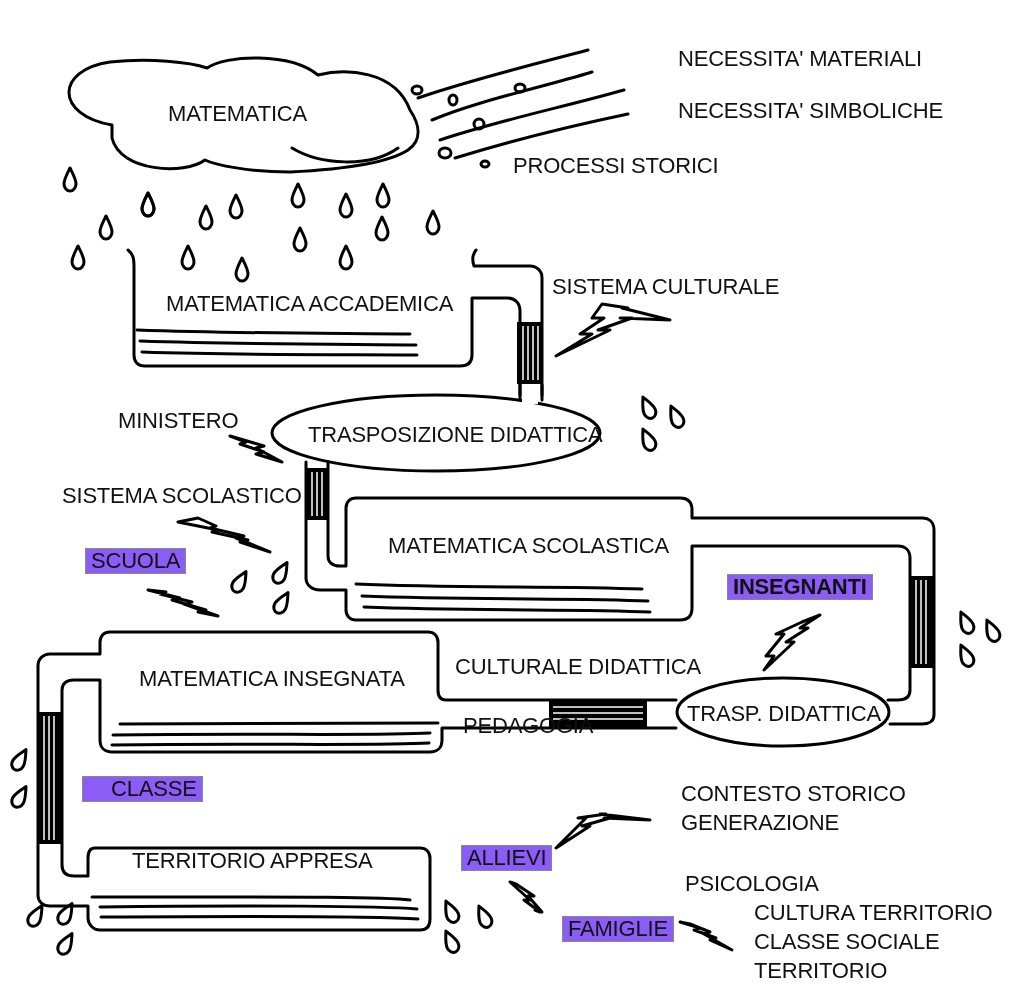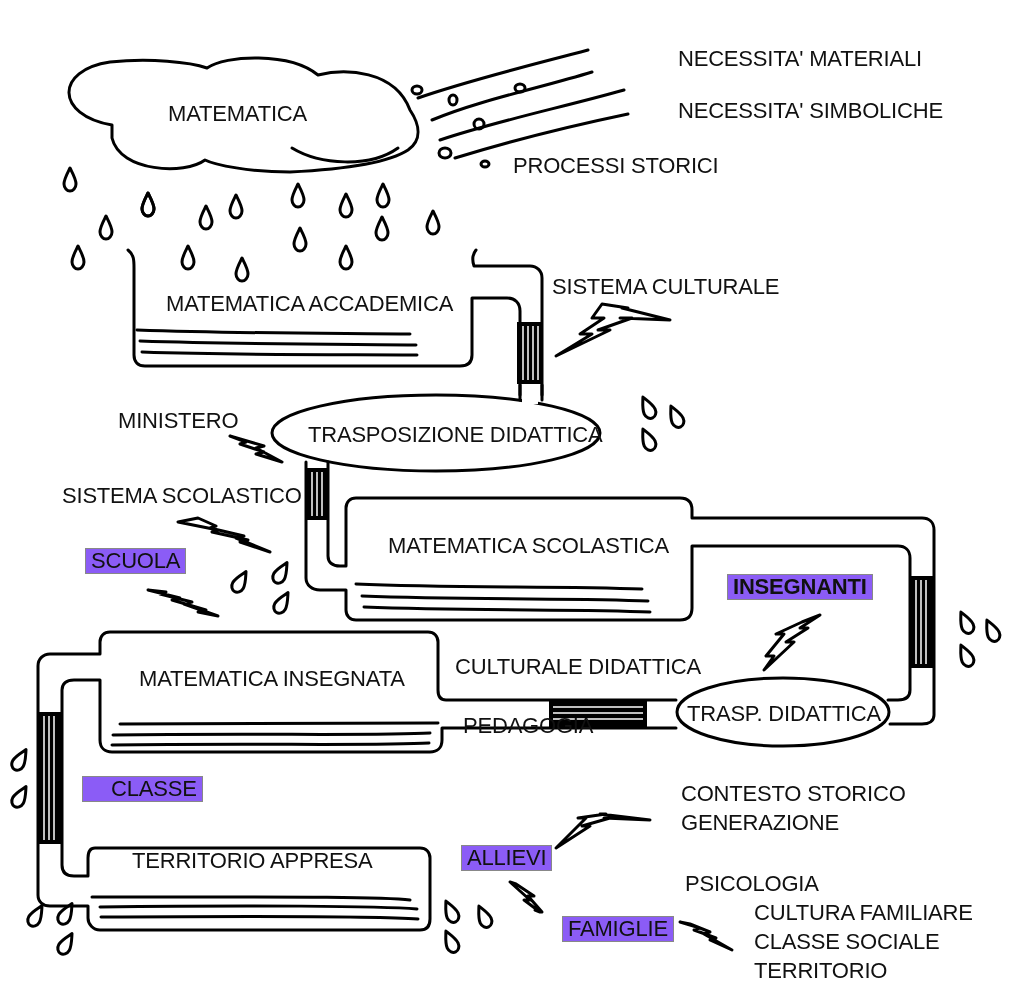--- a/index.html
+++ b/index.html
@@ -166,15 +166,15 @@
 <div class="txt" style="left:687px;top:703px;text-align:right;">TRASP. DIDATTICA</div>
 <div class="txt" style="left:463px;top:715px;">PEDAGOGIA</div>
 <div class="txt box" style="left:82px;top:776px;padding-left:28px;">CLASSE</div>
 <div class="txt" style="left:132px;top:850px;">TERRITORIO APPRESA</div>
 <div class="txt box" style="left:461px;top:845px;">ALLIEVI</div>
 <div class="txt box" style="left:562px;top:916px;">FAMIGLIE</div>
 
 <div class="txt" style="left:681px;top:783px;">CONTESTO STORICO</div>
 <div class="txt" style="left:681px;top:812px;">GENERAZIONE</div>
 <div class="txt" style="left:685px;top:845px;margin-top:28px;">PSICOLOGIA</div>
-<div class="txt" style="left:754px;top:902px;">CULTURA FAMILIARE</div>
+<div class="txt" style="left:754px;top:902px;">CULTURA TERRITORIO</div>
 <div class="txt" style="left:754px;top:931px;">CLASSE SOCIALE</div>
 <div class="txt" style="left:754px;top:960px;">TERRITORIO</div>
 
 </body></html>

